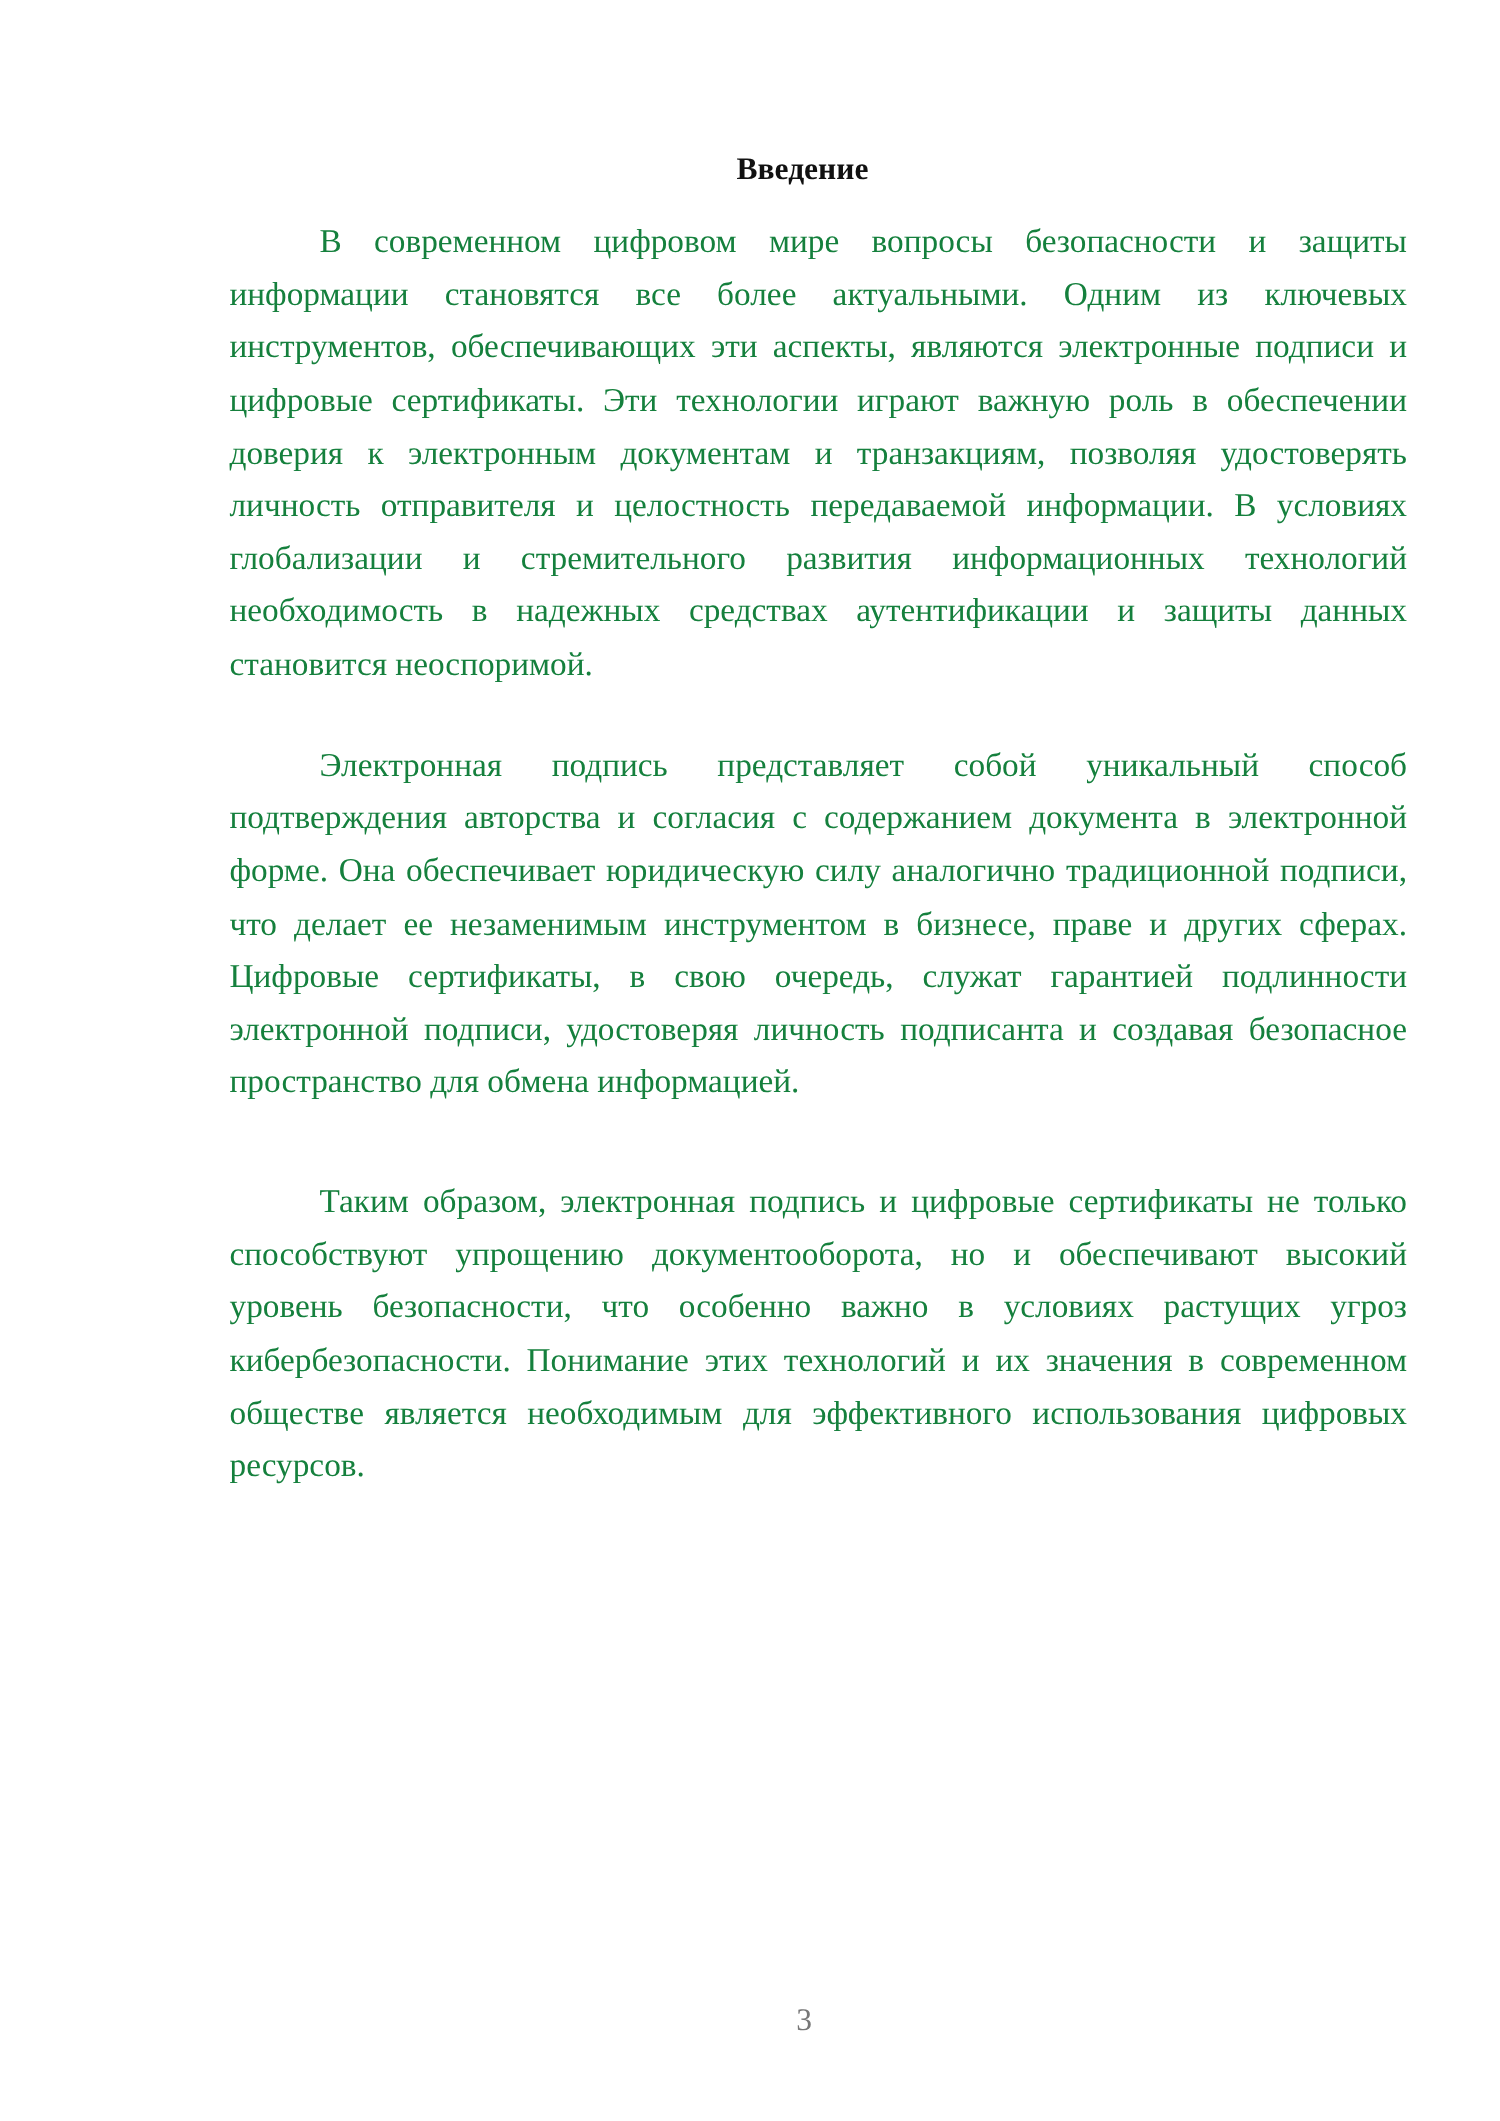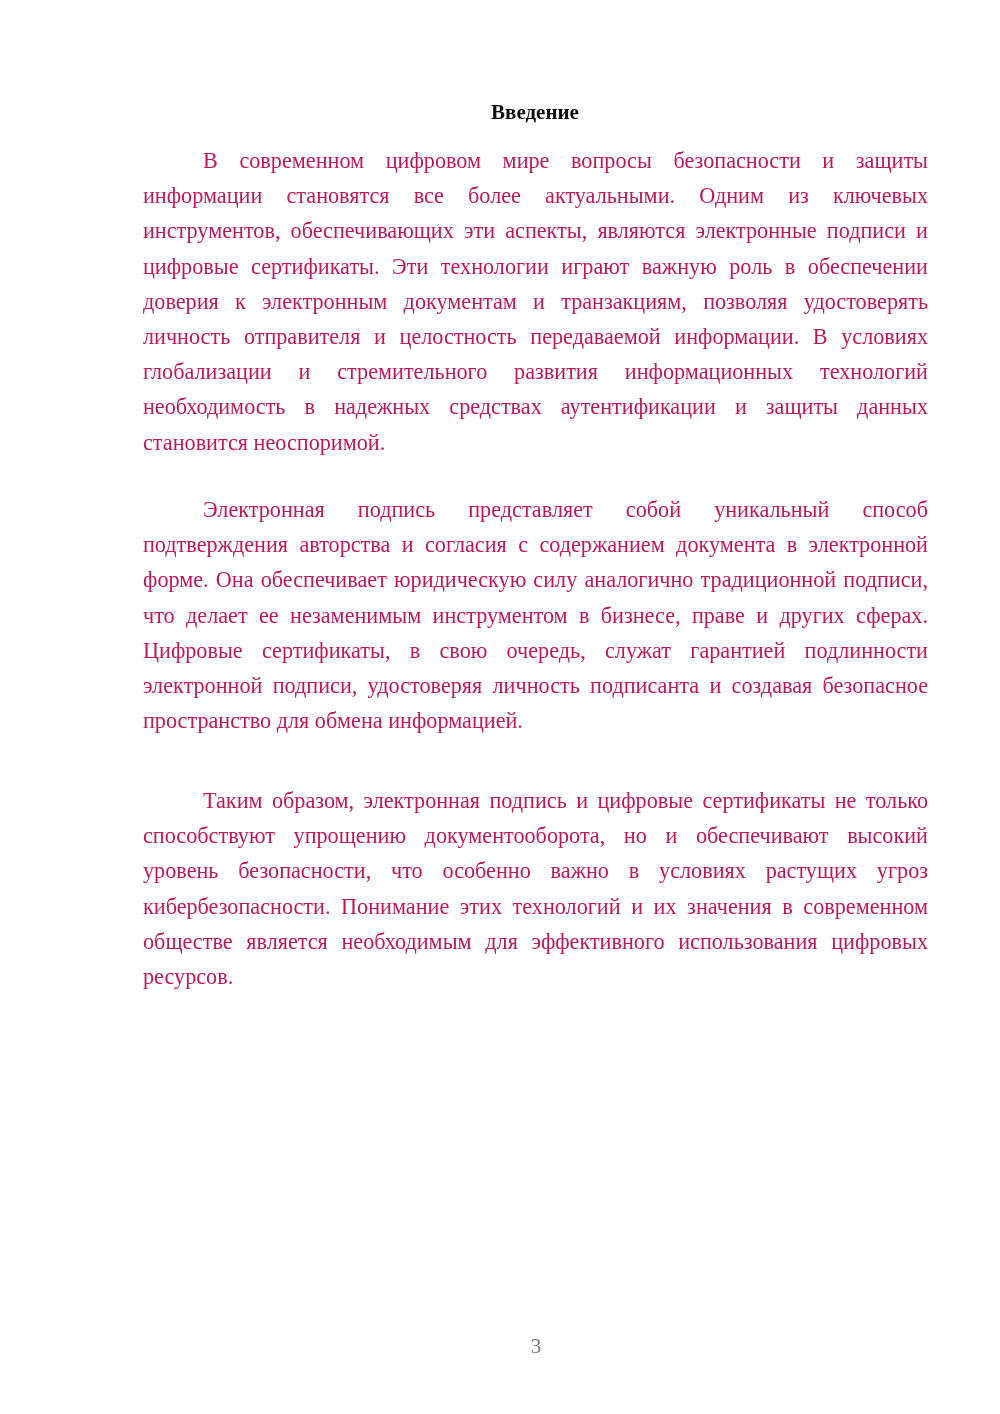--- a/index.html
+++ b/index.html
@@ -28,26 +28,26 @@
       width: 1070px;
       top: 98px;
       text-align: center;
       font-weight: bold;
       font-size: 21px;
       line-height: 28px;
       color: #111;
     }
     .body-text {
       position: absolute;
-      left: 143px;
+      left: 153px;
       width: 785px;
       font-size: 22.2px;
       line-height: 35.2px;
       text-align: justify;
-      color: #be185d;
+      color: #15803d;
     }
     .para {
       margin: 0;
       text-indent: 60px;
     }
     #p1 { top: 143px; }
     #p2 { top: 480px; margin-top: 12px; }
     #p3 { top: 783px; }
     .page-number {
       position: absolute;

